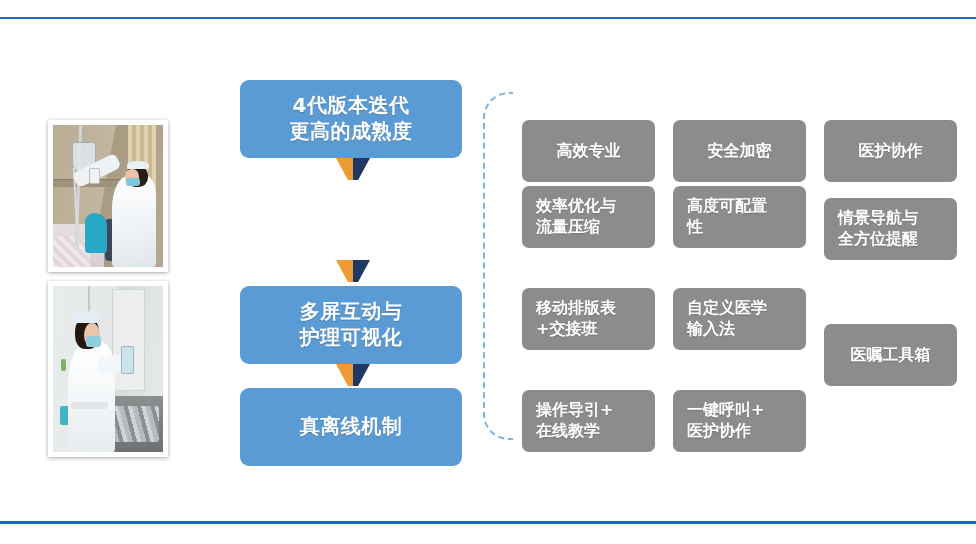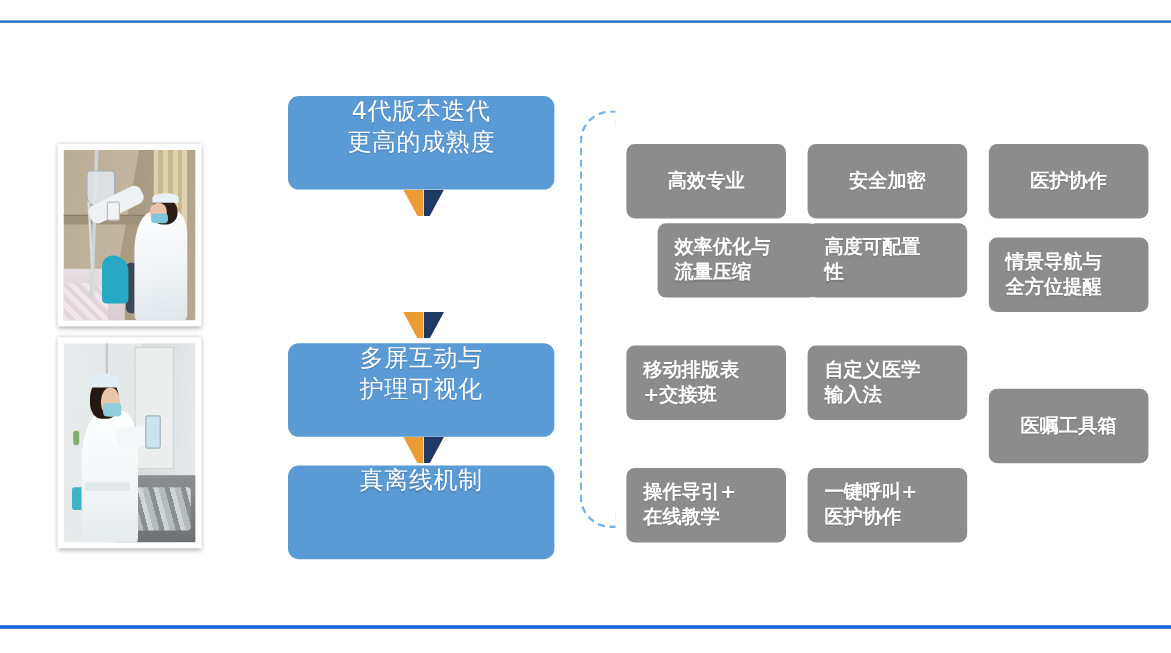--- a/index.html
+++ b/index.html
@@ -86,22 +86,22 @@
      background:#e4edf5;border-radius:50% 50% 10% 10%;}
   .p2-arm{position:absolute;left:40%;top:42%;width:26%;height:10%;
      background:#f4f7f9;transform:rotate(-8deg);border-radius:6px;}
   .p2-amp{position:absolute;left:62%;top:36%;width:10%;height:16%;
      background:rgba(200,225,235,.9);border:1px solid #9fb4be;border-radius:2px;}
 
   
   .flowbox{
     position:absolute;left:240px;width:222px;height:78px;
     background:#5B9BD5;border-radius:9px;
-    display:flex;justify-content:center;text-align:center;
-    color:#ffffff;font-size:20px;font-weight:400;line-height:1.28;
+    display:flex;align-items:center;justify-content:center;text-align:center;
+    color:#ffffff;font-size:20px;font-weight:700;line-height:1.28;
     letter-spacing:.5px;
     text-shadow:0 1px 1px rgba(0,0,0,.18);
   }
   .flowbox span{display:block;white-space:pre-line;}
 
   
   .chev{position:absolute;left:336px;width:34px;height:22px;}
   .chev .half{position:absolute;top:0;width:17px;height:22px;}
   .chev .l{left:0;background:#ED9B33;
      clip-path:polygon(0 0,100% 0,100% 100%,70% 100%);}
@@ -207,21 +207,21 @@
   <div class="gbox center" style="left:522px;top:84px">
       <span>高效专业</span>
     </div>
   <div class="gbox center" style="left:673px;top:84px">
       <span>安全加密</span>
     </div>
   <div class="gbox center" style="left:824px;top:84px">
       <span>医护协作</span>
     </div>
 
-  <div class="gbox" style="left:548px;top:186px">
+  <div class="gbox" style="left:522px;top:186px">
       <span>效率优化与
 流量压缩</span>
     </div>
   <div class="gbox" style="left:673px;top:186px">
       <span>高度可配置
 性</span>
     </div>
   <div class="gbox" style="left:824px;top:198px">
       <span>情景导航与
 全方位提醒</span>

